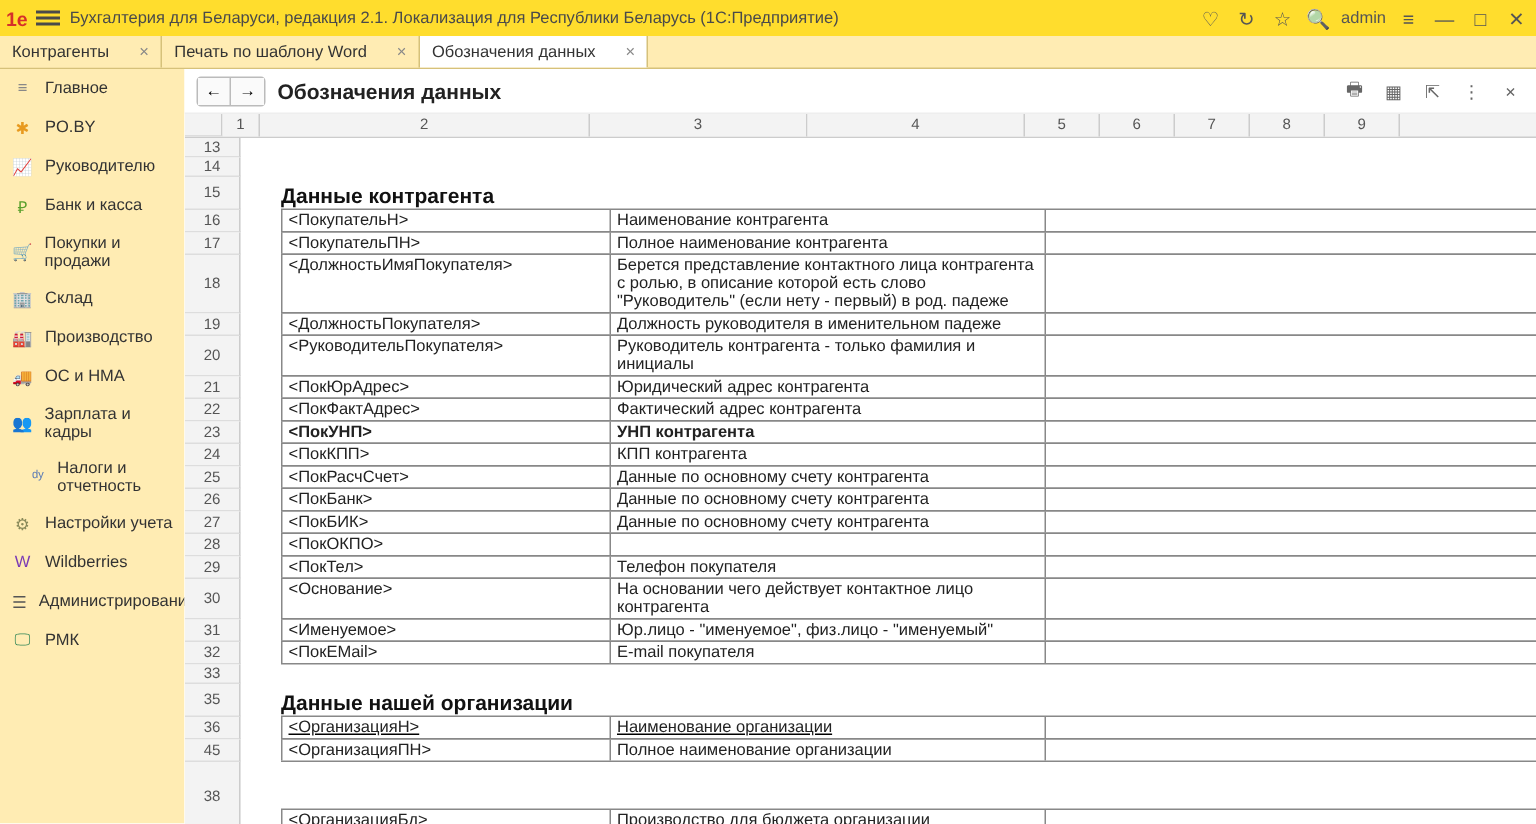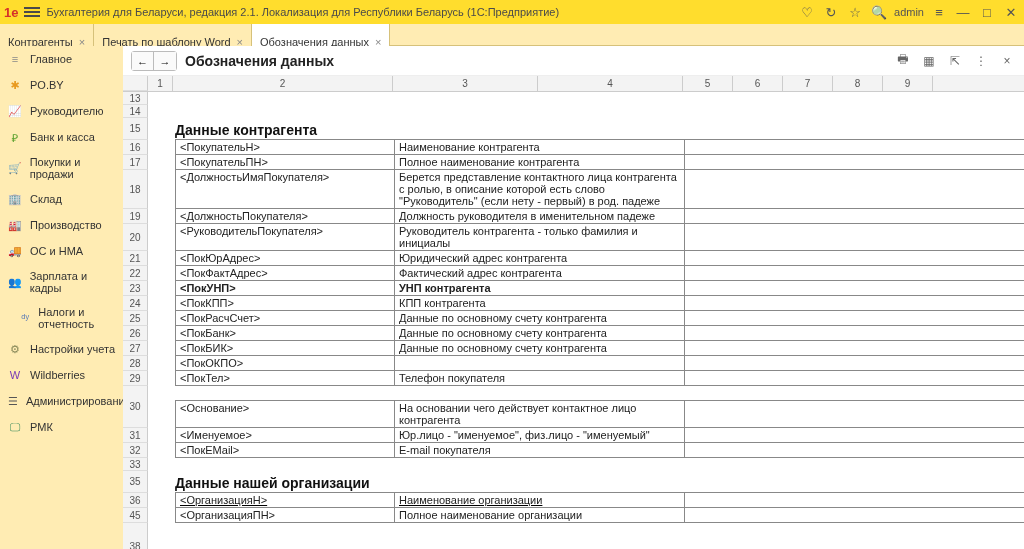--- a/index.html
+++ b/index.html
@@ -5,40 +5,40 @@
 *{box-sizing:border-box;margin:0;padding:0;font-family:Arial,sans-serif;font-size:11px}
 body{background:#fff;width:1024px;height:549px;overflow:hidden;position:relative}
 .titlebar{height:24px;background:#ffdd2d;display:flex;align-items:center;padding:0 4px;gap:6px}
 .titlebar .logo{font-weight:bold;font-size:13px;color:#d6302a}
 .titlebar .burger{width:16px;display:flex;flex-direction:column;gap:2px;cursor:pointer}
 .titlebar .burger span{height:2px;background:#4a4a4a}
 .titlebar .title{color:#4a4a4a;font-size:11px}
 .titlebar .spacer{flex:1}
 .titlebar .ticon{width:18px;height:18px;display:flex;align-items:center;justify-content:center;color:#555;cursor:pointer;font-size:13px}
 .tabs{height:22px;background:#ffecb3;display:flex;align-items:stretch;border-bottom:1px solid #d6c17a}
-.tab{padding:12px 8px;display:flex;align-items:flex-start;gap:6px;border-right:1px solid #d6c17a;background:#ffecb3;cursor:pointer;font-size:11px;color:#333}
+.tab{padding:0 8px;display:flex;align-items:center;gap:20px;border-right:1px solid #d6c17a;background:#ffecb3;cursor:pointer;font-size:11px;color:#333}
 .tab.active{background:#fff}
 .tab .x{color:#888;font-size:11px;cursor:pointer}
 .main{display:flex;height:503px}
 .sidebar{width:123px;background:#ffecb3;overflow:hidden}
 .sbitem{display:flex;align-items:center;gap:8px;padding:6px 8px;color:#333;cursor:pointer;font-size:11px}
 .sbitem .ic{width:14px;height:14px;display:flex;align-items:center;justify-content:center;font-size:11px}
 .content{flex:1;display:flex;flex-direction:column;background:#fff;overflow:hidden}
 .toolbar{height:30px;display:flex;align-items:center;padding:4px 8px;gap:8px;border-bottom:1px solid #eee}
 .navbtns{display:flex;border:1px solid #bbb;border-radius:3px}
 .navbtn{width:22px;height:18px;display:flex;align-items:center;justify-content:center;cursor:pointer;background:#fafafa;font-size:11px}
 .navbtn:first-child{border-right:1px solid #bbb}
 .toolbar h2{font-size:14px;font-weight:bold;color:#222}
 .toolbar .sp{flex:1}
 .toolbar .ric{width:18px;height:18px;display:flex;align-items:center;justify-content:center;color:#666;cursor:pointer;font-size:12px}
 .sheet{flex:1;overflow:auto;position:relative}
 .colhdr{display:flex;background:#f3f3f3;border-bottom:1px solid #ccc;position:sticky;top:0}
 .colhdr .rn{width:25px;border-right:1px solid #ccc;text-align:center;padding:2px 0;font-size:10px;color:#555;background:#f3f3f3}
 .colhdr .cn{border-right:1px solid #ccc;text-align:center;padding:2px 0;font-size:10px;color:#555;background:#f3f3f3}
-.rn{width:25px;min-width:25px;border-right:1px solid #ccc;border-bottom:1px solid #ddd;text-align:center;font-size:10px;color:#555;background:#f3f3f3;display:flex;align-items:center;justify-content:center}
+.rn{width:37px;min-width:25px;border-right:1px solid #ccc;border-bottom:1px solid #ddd;text-align:center;font-size:10px;color:#555;background:#f3f3f3;display:flex;align-items:center;justify-content:center}
 .sect{font-size:14px;font-weight:bold;padding:4px 0 2px 52px;color:#111}
 .datarow{display:flex;border-bottom:1px solid #888;border-top:1px solid #888;margin-top:-1px}
 .datarow .tag{width:220px;min-width:220px;padding:1px 4px;border-right:1px solid #888;border-left:1px solid #888;font-size:11px;color:#222}
 .datarow .desc{width:290px;min-width:290px;padding:1px 4px;border-right:1px solid #888;font-size:11px;color:#222}
 .rowwrap{display:flex}
 .rowwrap .body{flex:1;padding-left:27px}
 .emptyrow{height:13px}
 </style>
 </head>
 <body>
@@ -300,21 +300,21 @@
             <div class="rn">29</div>
             <div class="body" style="padding-left: 27px;">
               <div class="datarow">
                 <div class="tag">&lt;ПокТел&gt;</div>
                 <div class="desc">Телефон покупателя</div>
               </div>
             </div>
           </div>
           <div class="rowwrap">
             <div class="rn">30</div>
-            <div class="body" style="padding-left: 27px; margin-top: 15px;">
+            <div class="body" style="padding-left: 27px;">
               <div class="datarow">
                 <div class="tag">&lt;Основание&gt;</div>
                 <div class="desc">На основании чего действует контактное лицо контрагента</div>
               </div>
             </div>
           </div>
           <div class="rowwrap">
             <div class="rn">31</div>
             <div class="body" style="padding-left: 27px;">
               <div class="datarow">

